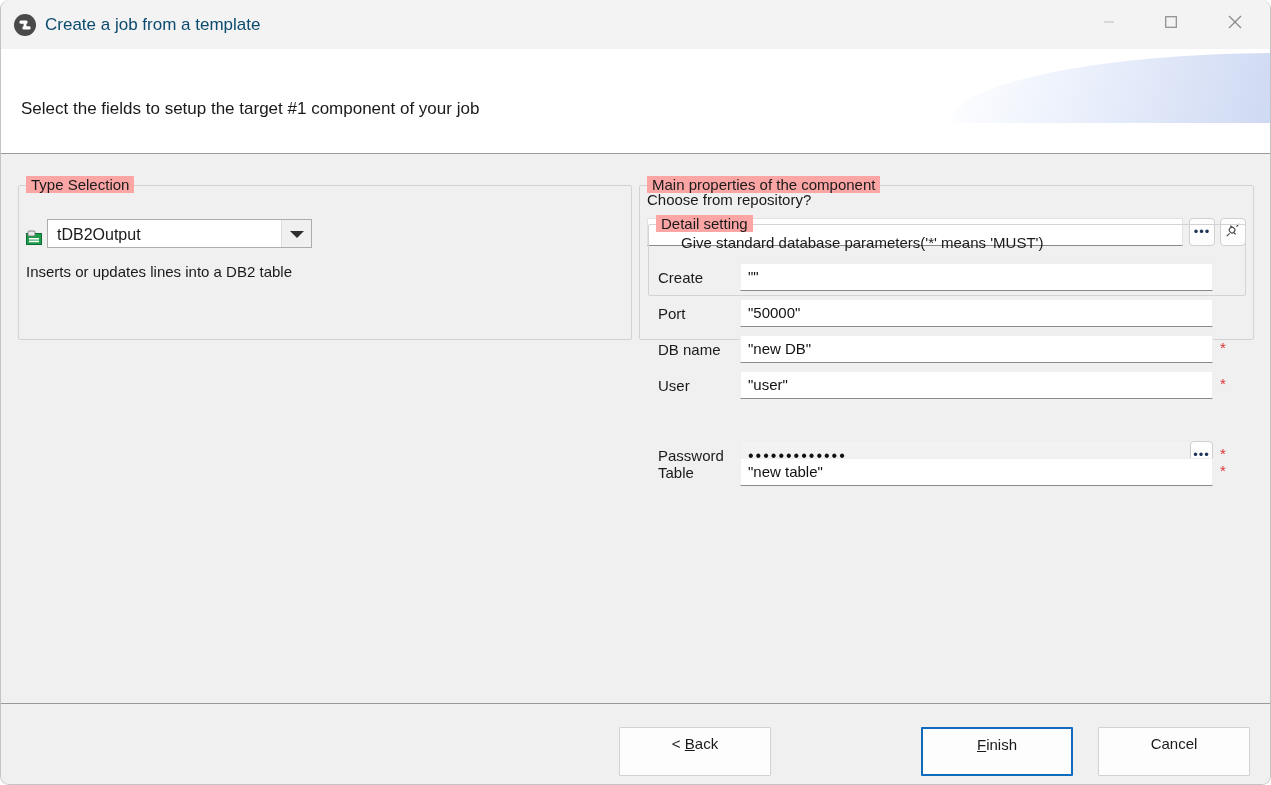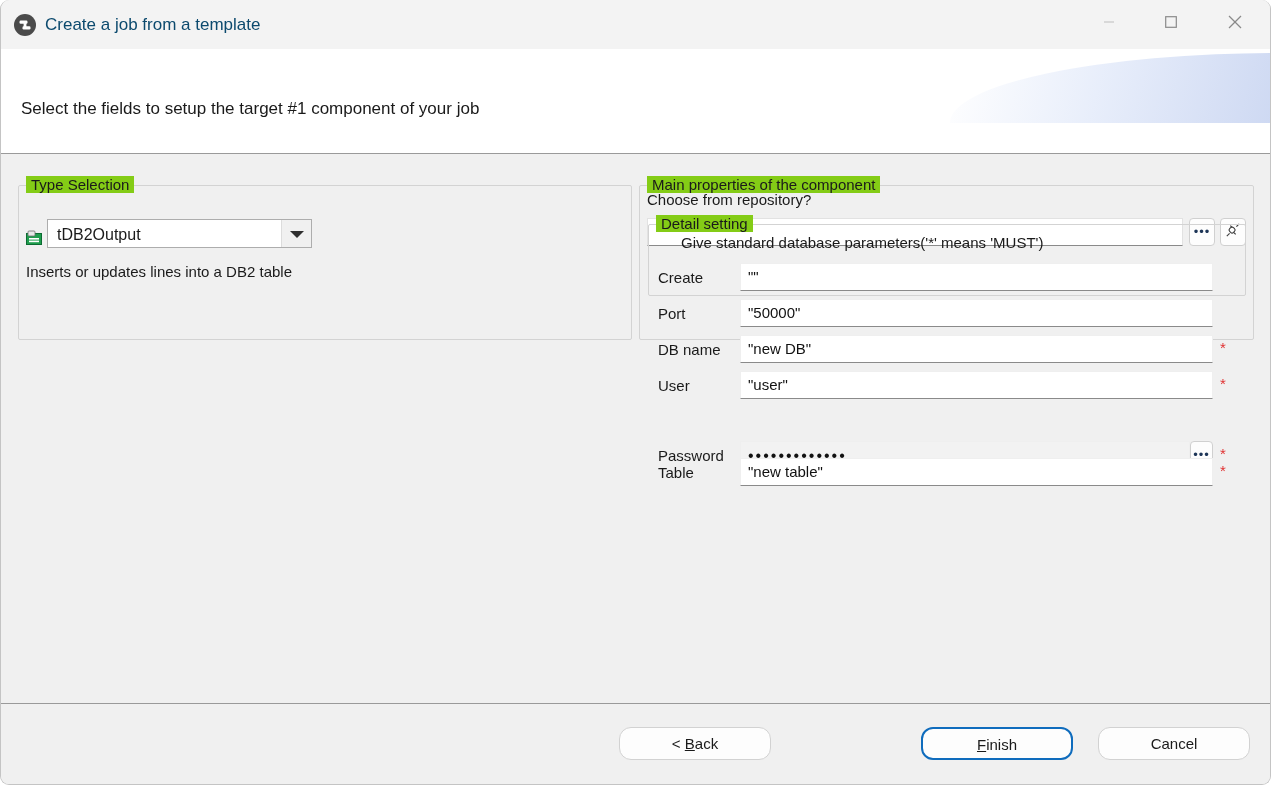--- a/index.html
+++ b/index.html
@@ -104,21 +104,21 @@
   .group {
     position: absolute;
     border: 1px solid #d3d3d3;
     border-radius: 2px;
     box-sizing: border-box;
   }
   .group > .group-label {
     position: absolute;
     top: -10px;
     left: 7px;
-    background: #84cc16;
+    background: #fca5a5;
     padding: 0 5px;
     font-size: 15px;
     color: #1a1a1a;
     white-space: nowrap;
   }
 
   #grp-type {
     left: 17px; top: 31px;
     width: 614px; height: 155px;
   }
@@ -273,24 +273,24 @@
     position: absolute;
     left: 0; top: 703px;
     width: 1269px;
     height: 80px;
     background: #f0f0f0;
     border-top: 1px solid #9a9a9a;
   }
   .pbtn {
     position: absolute;
     top: 23px;
-    height: 33px;
+    height: 49px;
     background: #fdfdfd;
     border: 1px solid #d2d2d2;
-    border-radius: 12px;
+    border-radius: 1px;
     box-sizing: border-box;
     font-size: 15px;
     color: #1a1a1a;
     text-align: center;
     line-height: 31px;
     cursor: default;
     white-space: nowrap;
   }
   .pbtn u { text-decoration: underline; }
   #btn-back   { left: 618px; width: 152px; }

